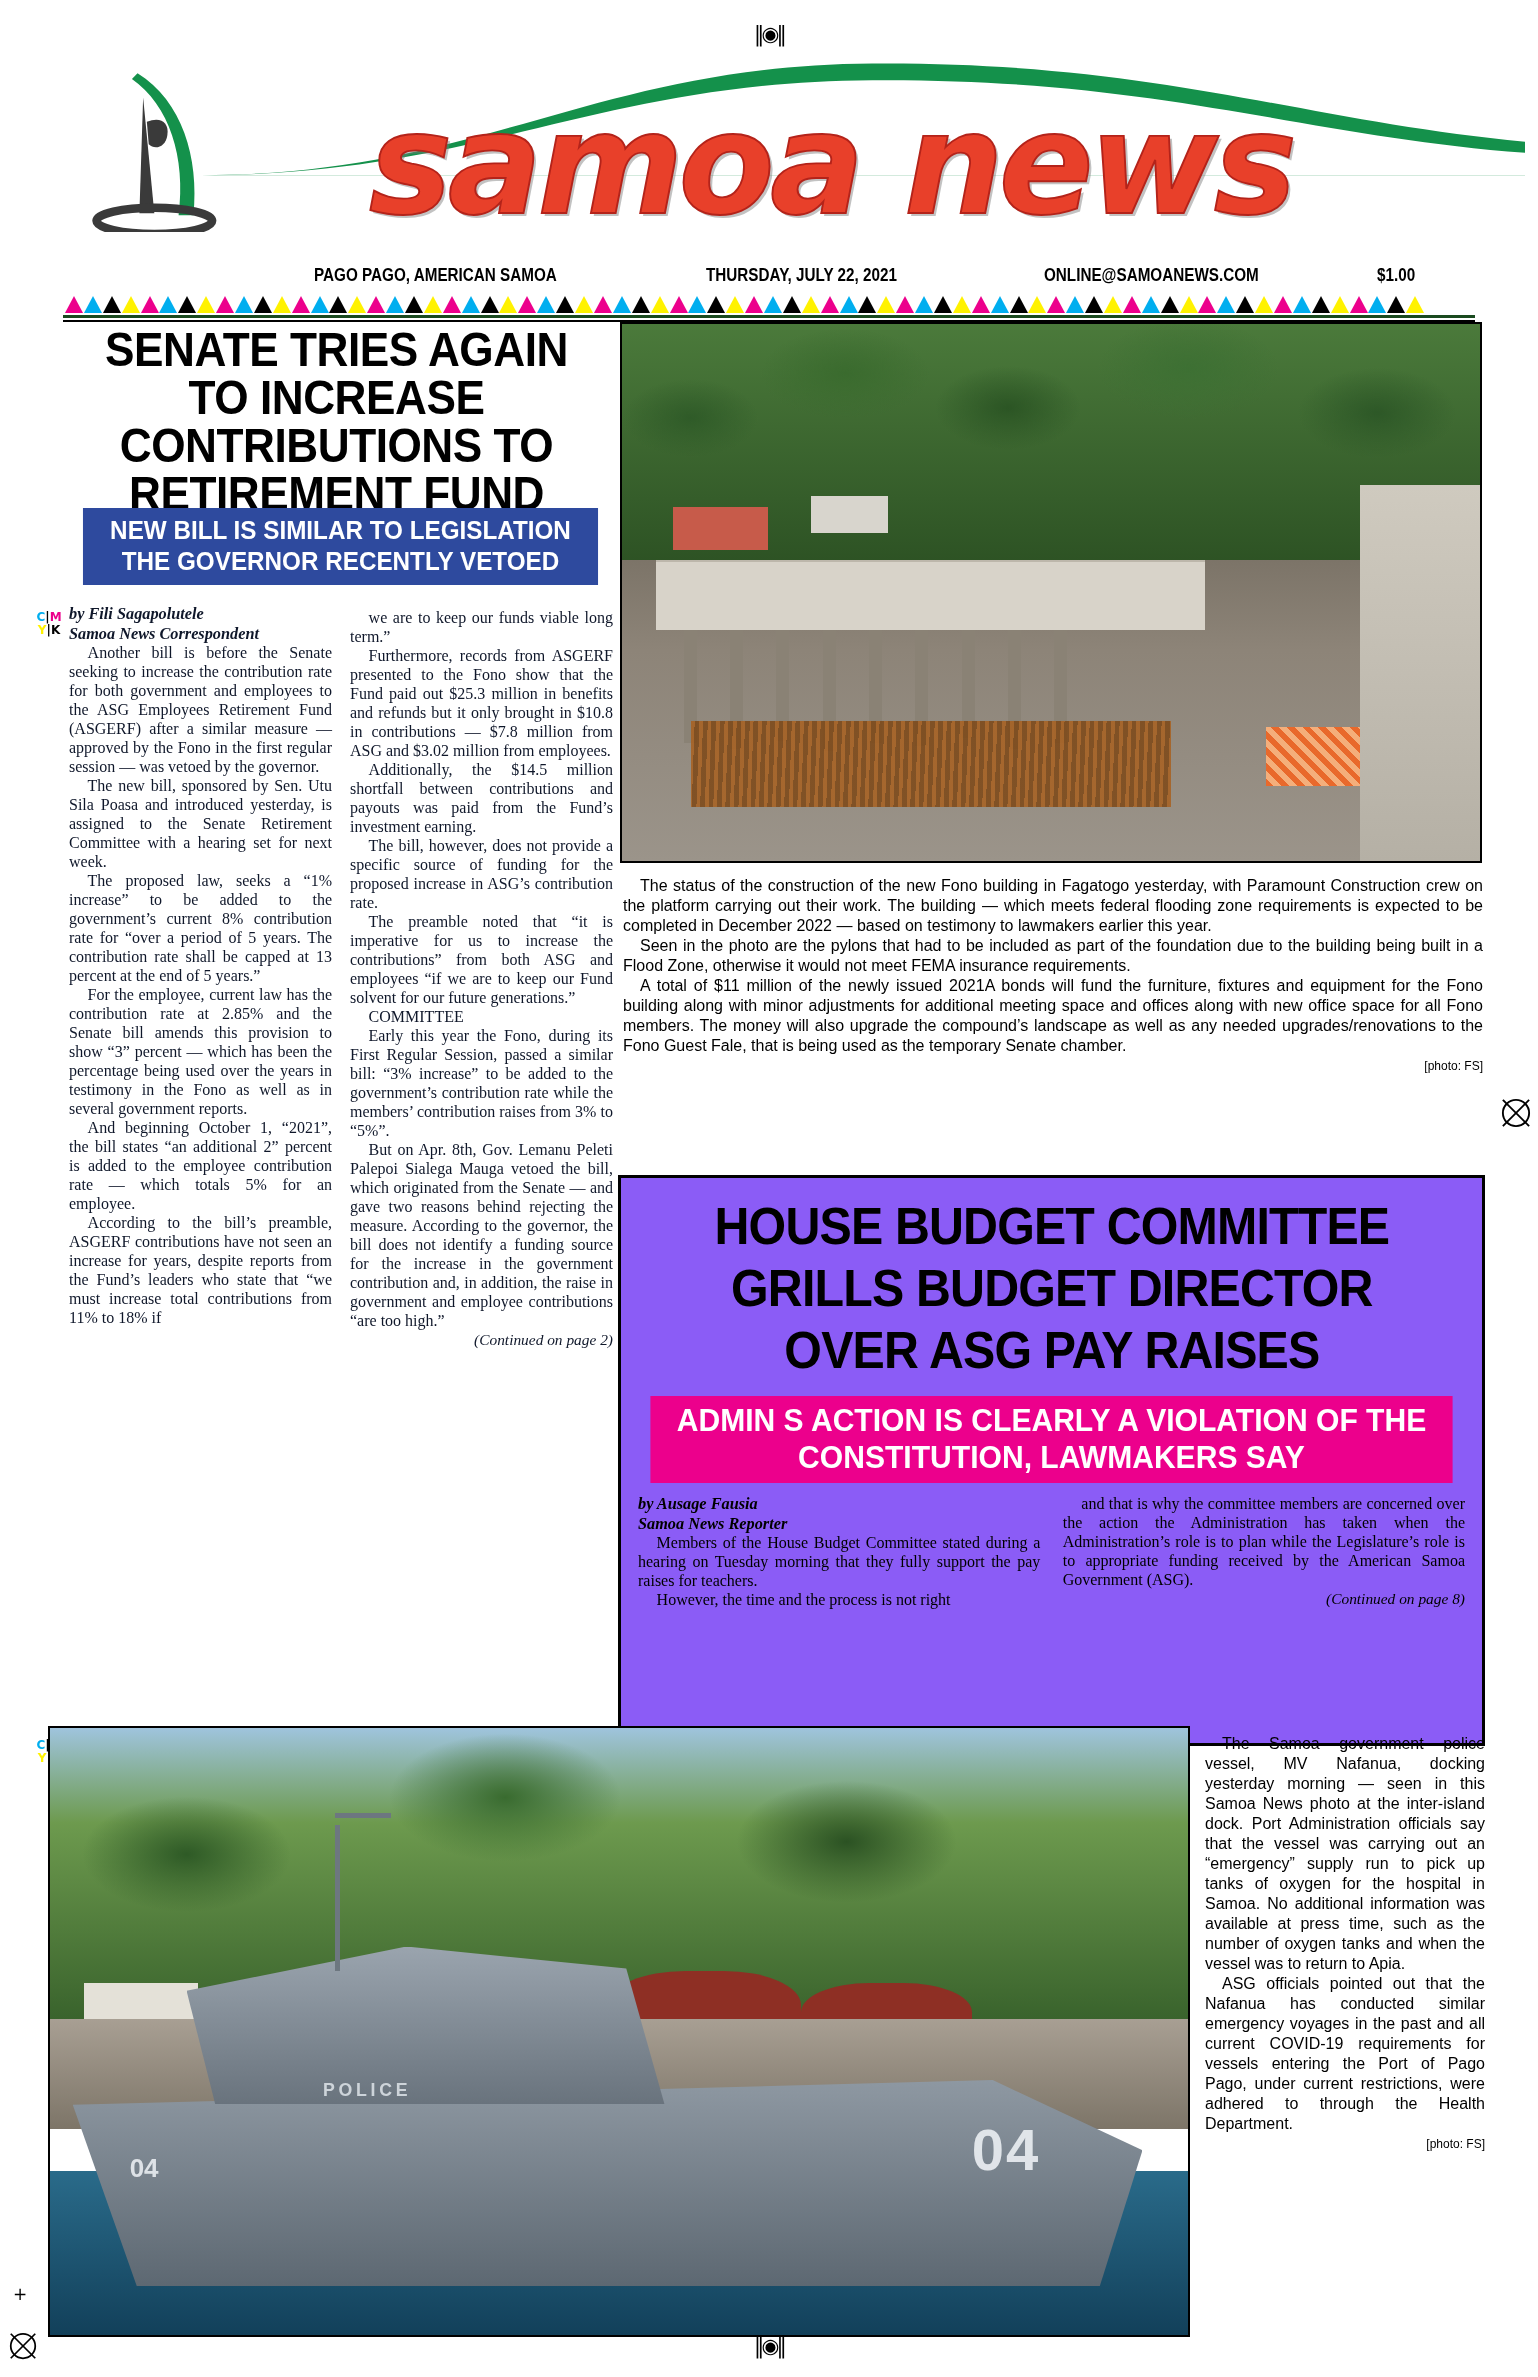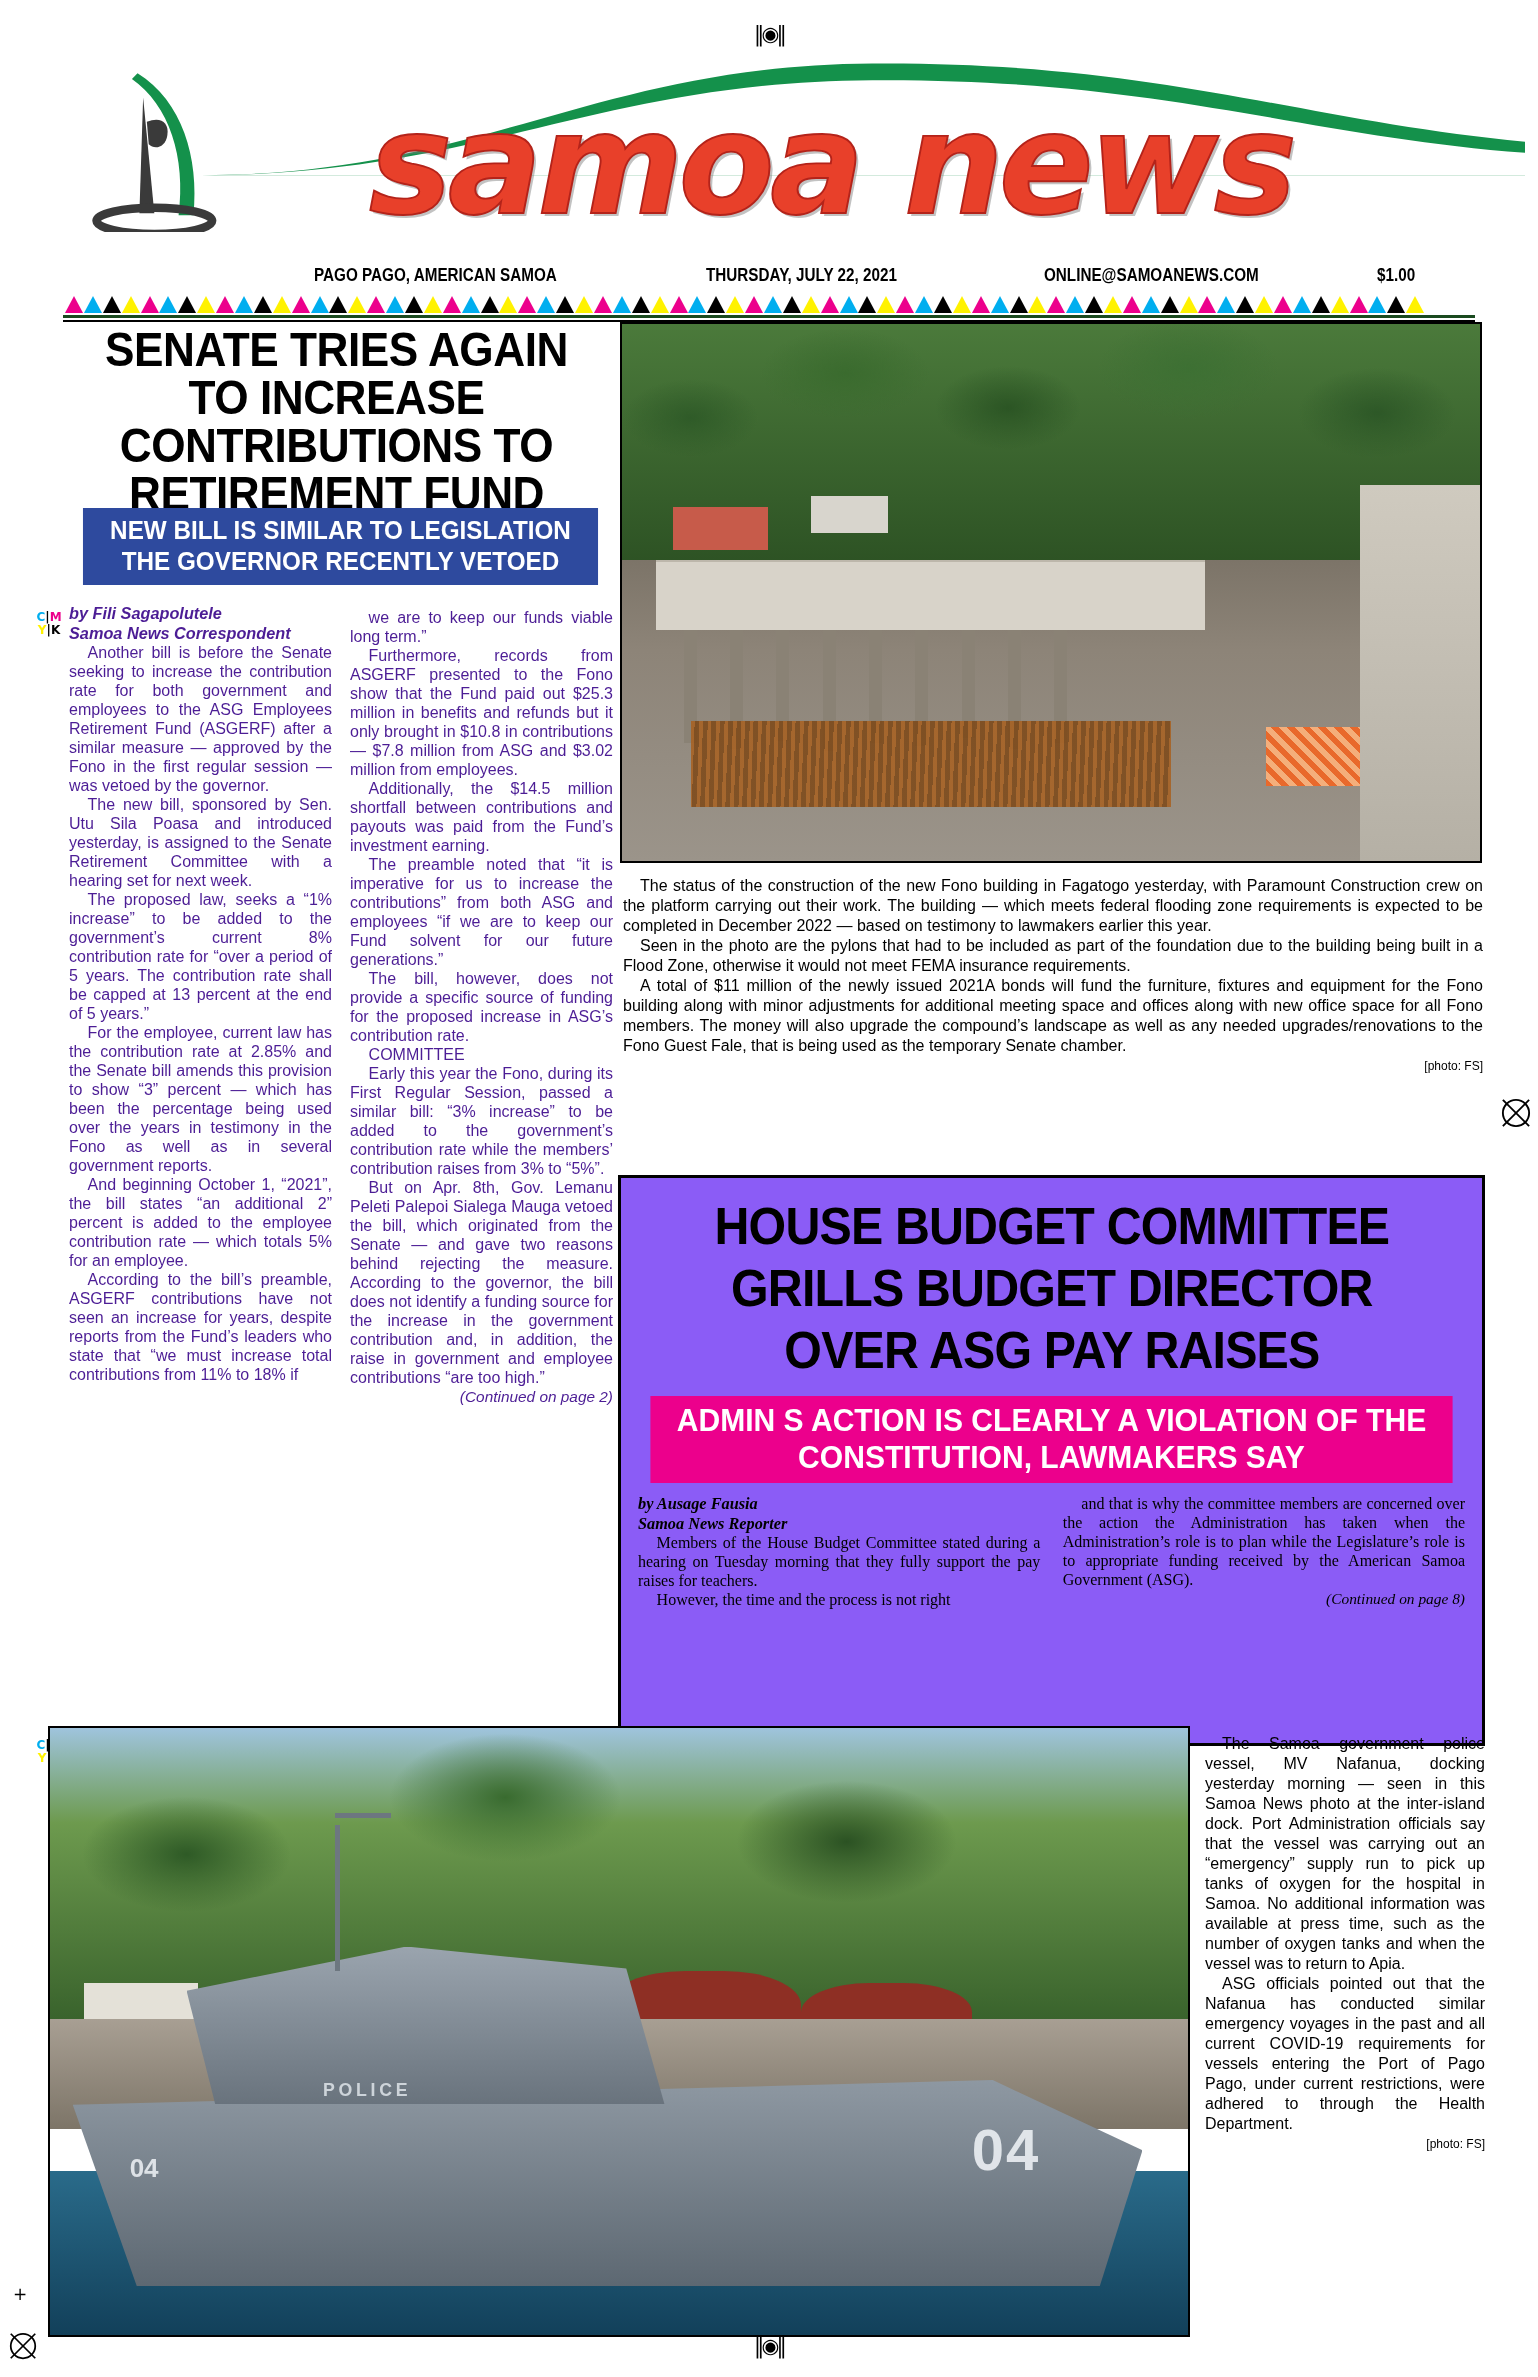--- a/index.html
+++ b/index.html
@@ -79,21 +79,21 @@
 
   
   .cmyk-tag { position: absolute; font-family:"DejaVu Sans", sans-serif; font-size: 12px; font-weight: bold; line-height: 13px; width: 30px; text-align:center;}
   .cmyk-tag .r1 span, .cmyk-tag .r2 span { display:inline-block; }
   .cmyk-c { color: #00AEEF; }
   .cmyk-m { color: #EC008C; }
   .cmyk-y { color: #FFF200; }
   .cmyk-k { color: #000; }
 
   
-  .col { position: absolute; font-family: Liberation Sans, sans-serif; font-size: 16px; line-height: 19px; text-align: justify; color: #4c1d95; }
+  .col { position: absolute; font-family: Liberation Serif, serif; font-size: 16px; line-height: 19px; text-align: justify; color: #0f172a; }
   .col p { text-indent: 18.6px; margin: 0; }
   .byline { font-weight: bold; font-style: italic; text-indent: 0 !important; font-size: 16.3px; line-height: 19.6px;}
   .contd { text-align: right; font-style: italic; text-indent: 0 !important; font-size: 15.4px; }
 
   .col1 { left: 69px; top: 604px; width: 263px; }
   .col2 { left: 350px; top: 608px; width: 263px; }
 
   
   .photo1 { position: absolute; left: 620px; top: 322px; width: 862px; height: 541px; border: 2.8px solid #000; overflow: hidden; }
   .cap1 { position: absolute; left: 623px; top: 876px; width: 860px;
@@ -315,22 +315,22 @@
       <p>And beginning October 1, “2021”, the bill states “an additional 2” percent is added to the employee contribution rate — which totals 5% for an employee.</p>
       <p>According to the bill’s preamble, ASGERF contributions have not seen an increase for years, despite reports from the Fund’s leaders who state that “we must increase total contributions from 11% to 18% if</p>
     </div>
 </div>
 
 <div class="col col2">
   <div id="s1c2">
       <p>we are to keep our funds viable long term.”</p>
       <p>Furthermore, records from ASGERF presented to the Fono show that the Fund paid out $25.3 million in benefits and refunds but it only brought in $10.8 in contributions — $7.8 million from ASG and $3.02 million from employees.</p>
       <p>Additionally, the $14.5 million shortfall between contributions and payouts was paid from the Fund’s investment earning.</p>
+      <p>The bill, however, does not provide a specific source of funding for the proposed increase in ASG’s contribution rate.</p>
       <p>The preamble noted that “it is imperative for us to increase the contributions” from both ASG and employees “if we are to keep our Fund solvent for our future generations.”</p>
-      <p>The bill, however, does not provide a specific source of funding for the proposed increase in ASG’s contribution rate.</p>
       <p>COMMITTEE</p>
       <p>Early this year the Fono, during its First Regular Session, passed a similar bill: “3% increase” to be added to the government’s contribution rate while the members’ contribution raises from 3% to “5%”.</p>
       <p>But on Apr. 8th, Gov. Lemanu Peleti Palepoi Sialega Mauga vetoed the bill, which originated from the Senate — and gave two reasons behind rejecting the measure. According to the governor, the bill does not identify a funding source for the increase in the government contribution and, in addition, the raise in government and employee contributions “are too high.”</p>
     </div>
   <div class="contd">(Continued on page 2)</div>
 </div>
 
 <div class="photo1">
   <div class="scene">
     <div class="jungle"></div>

